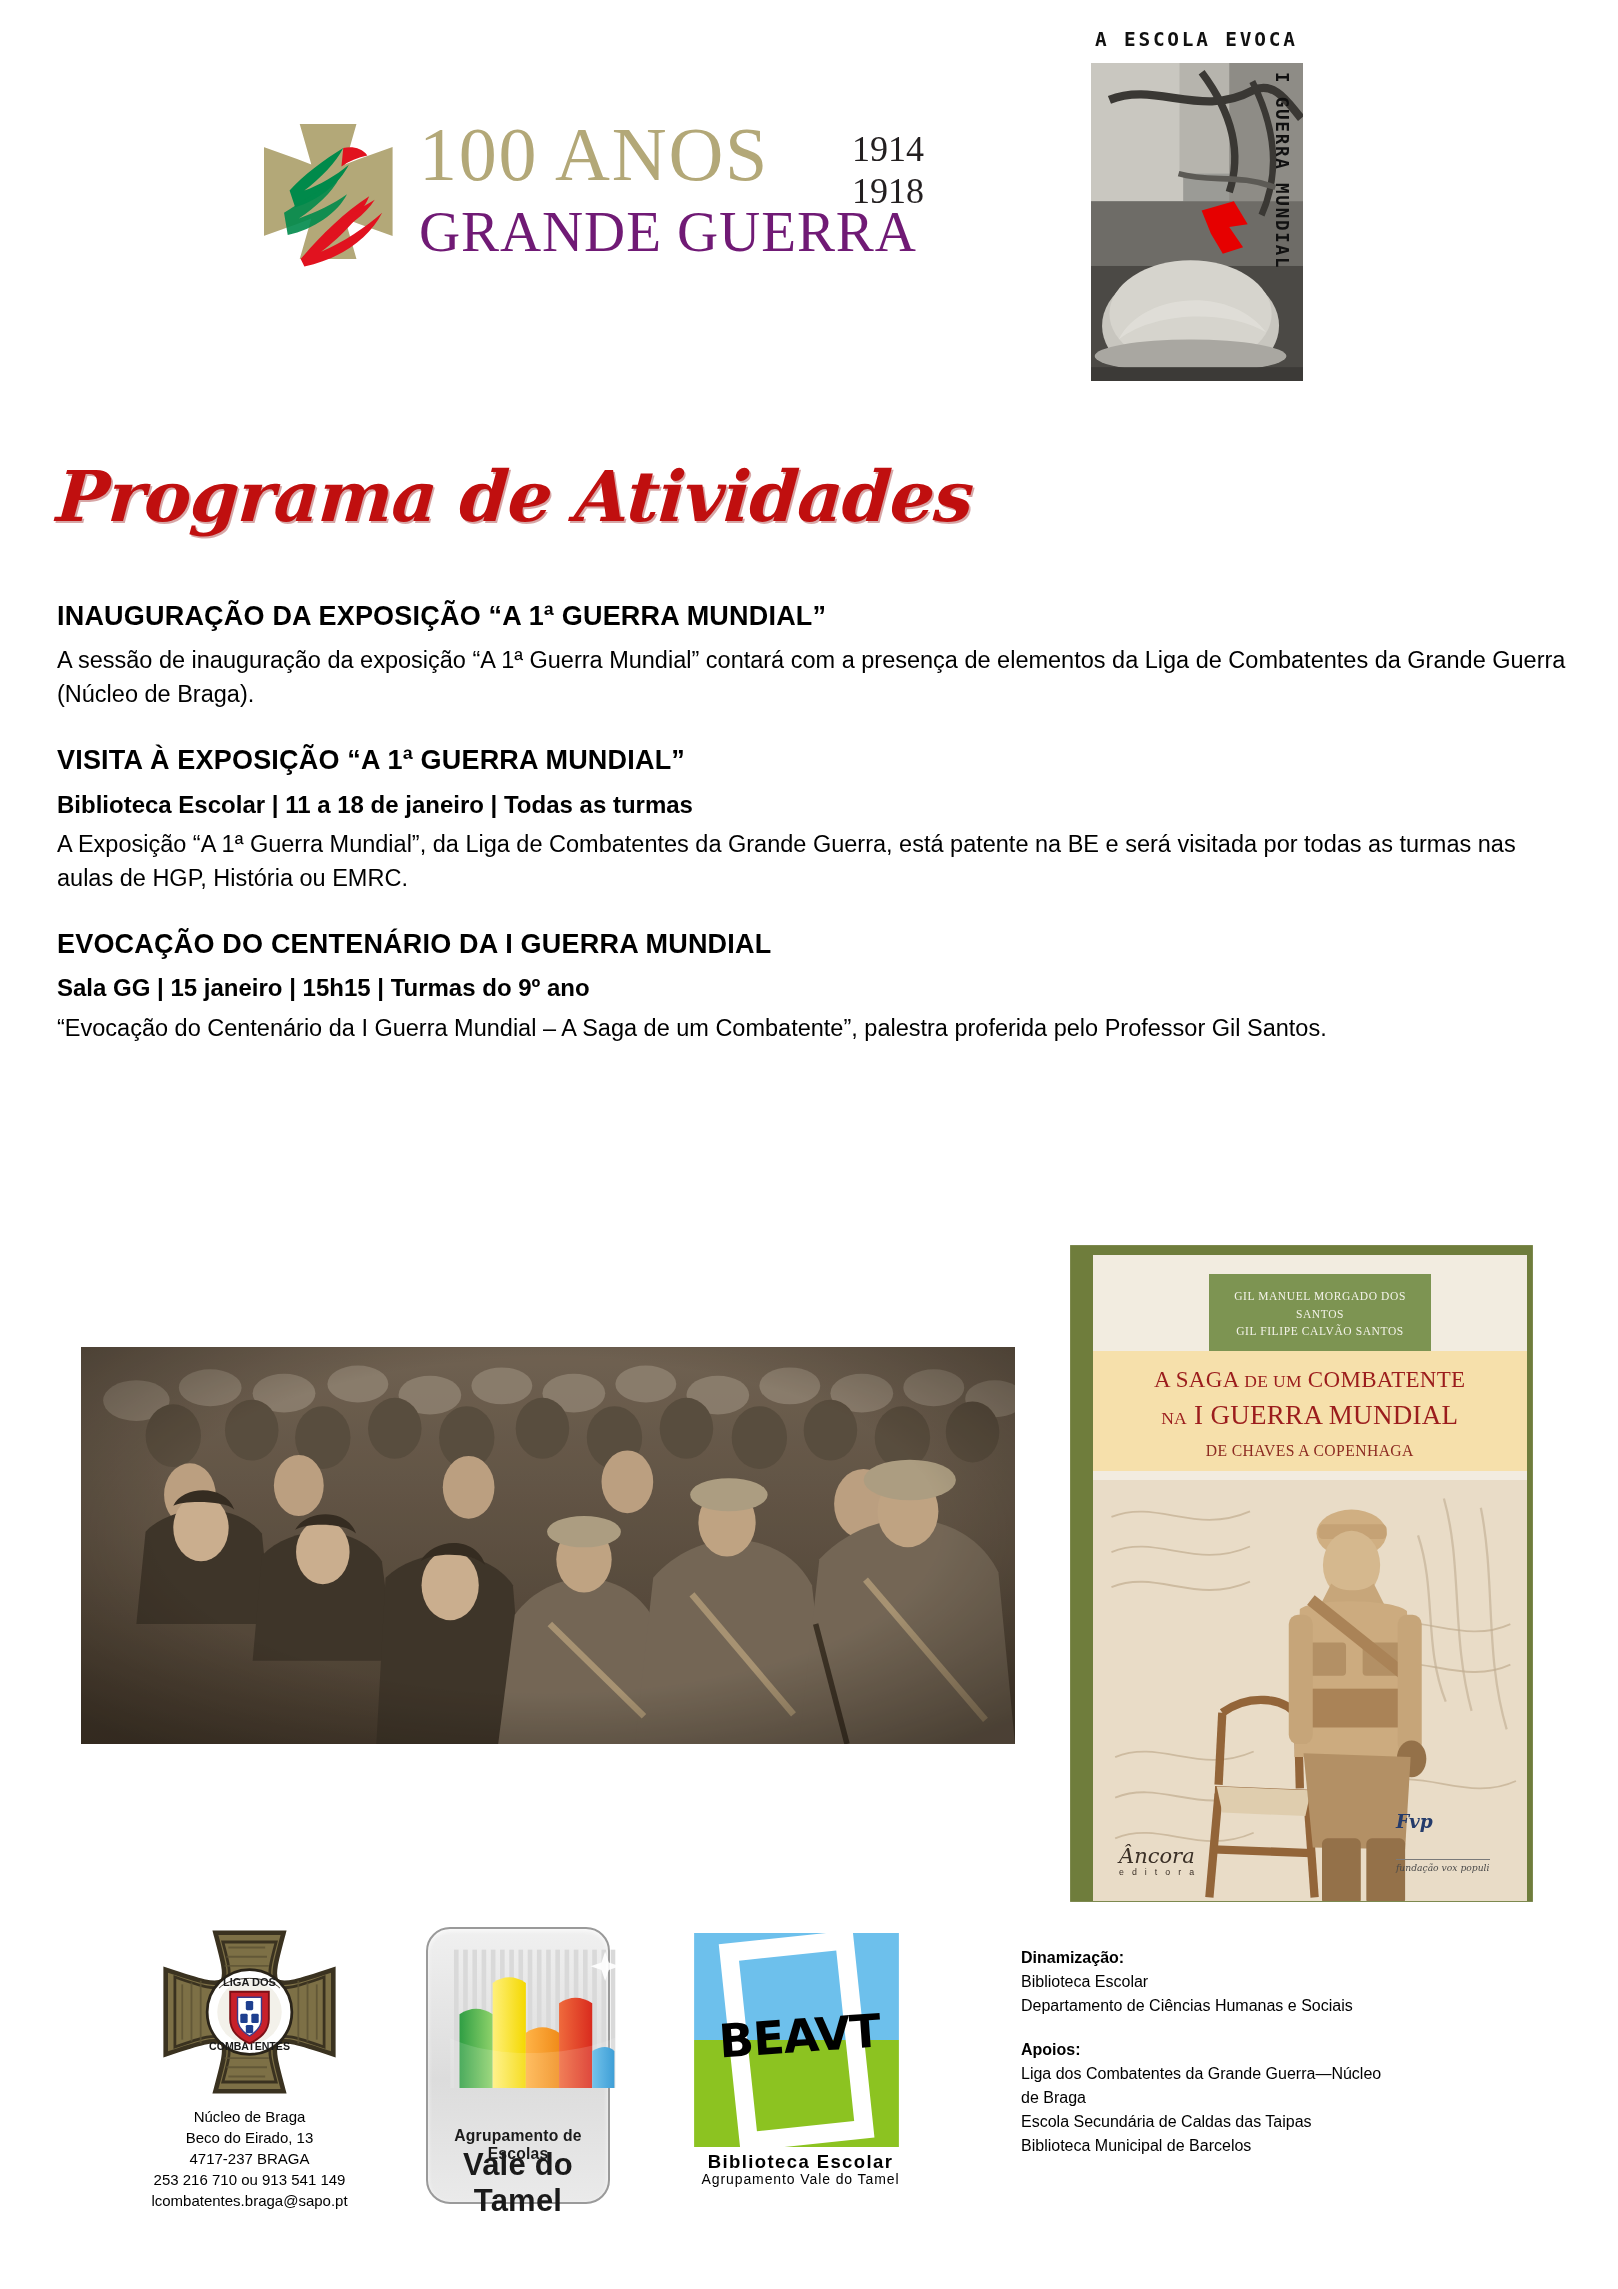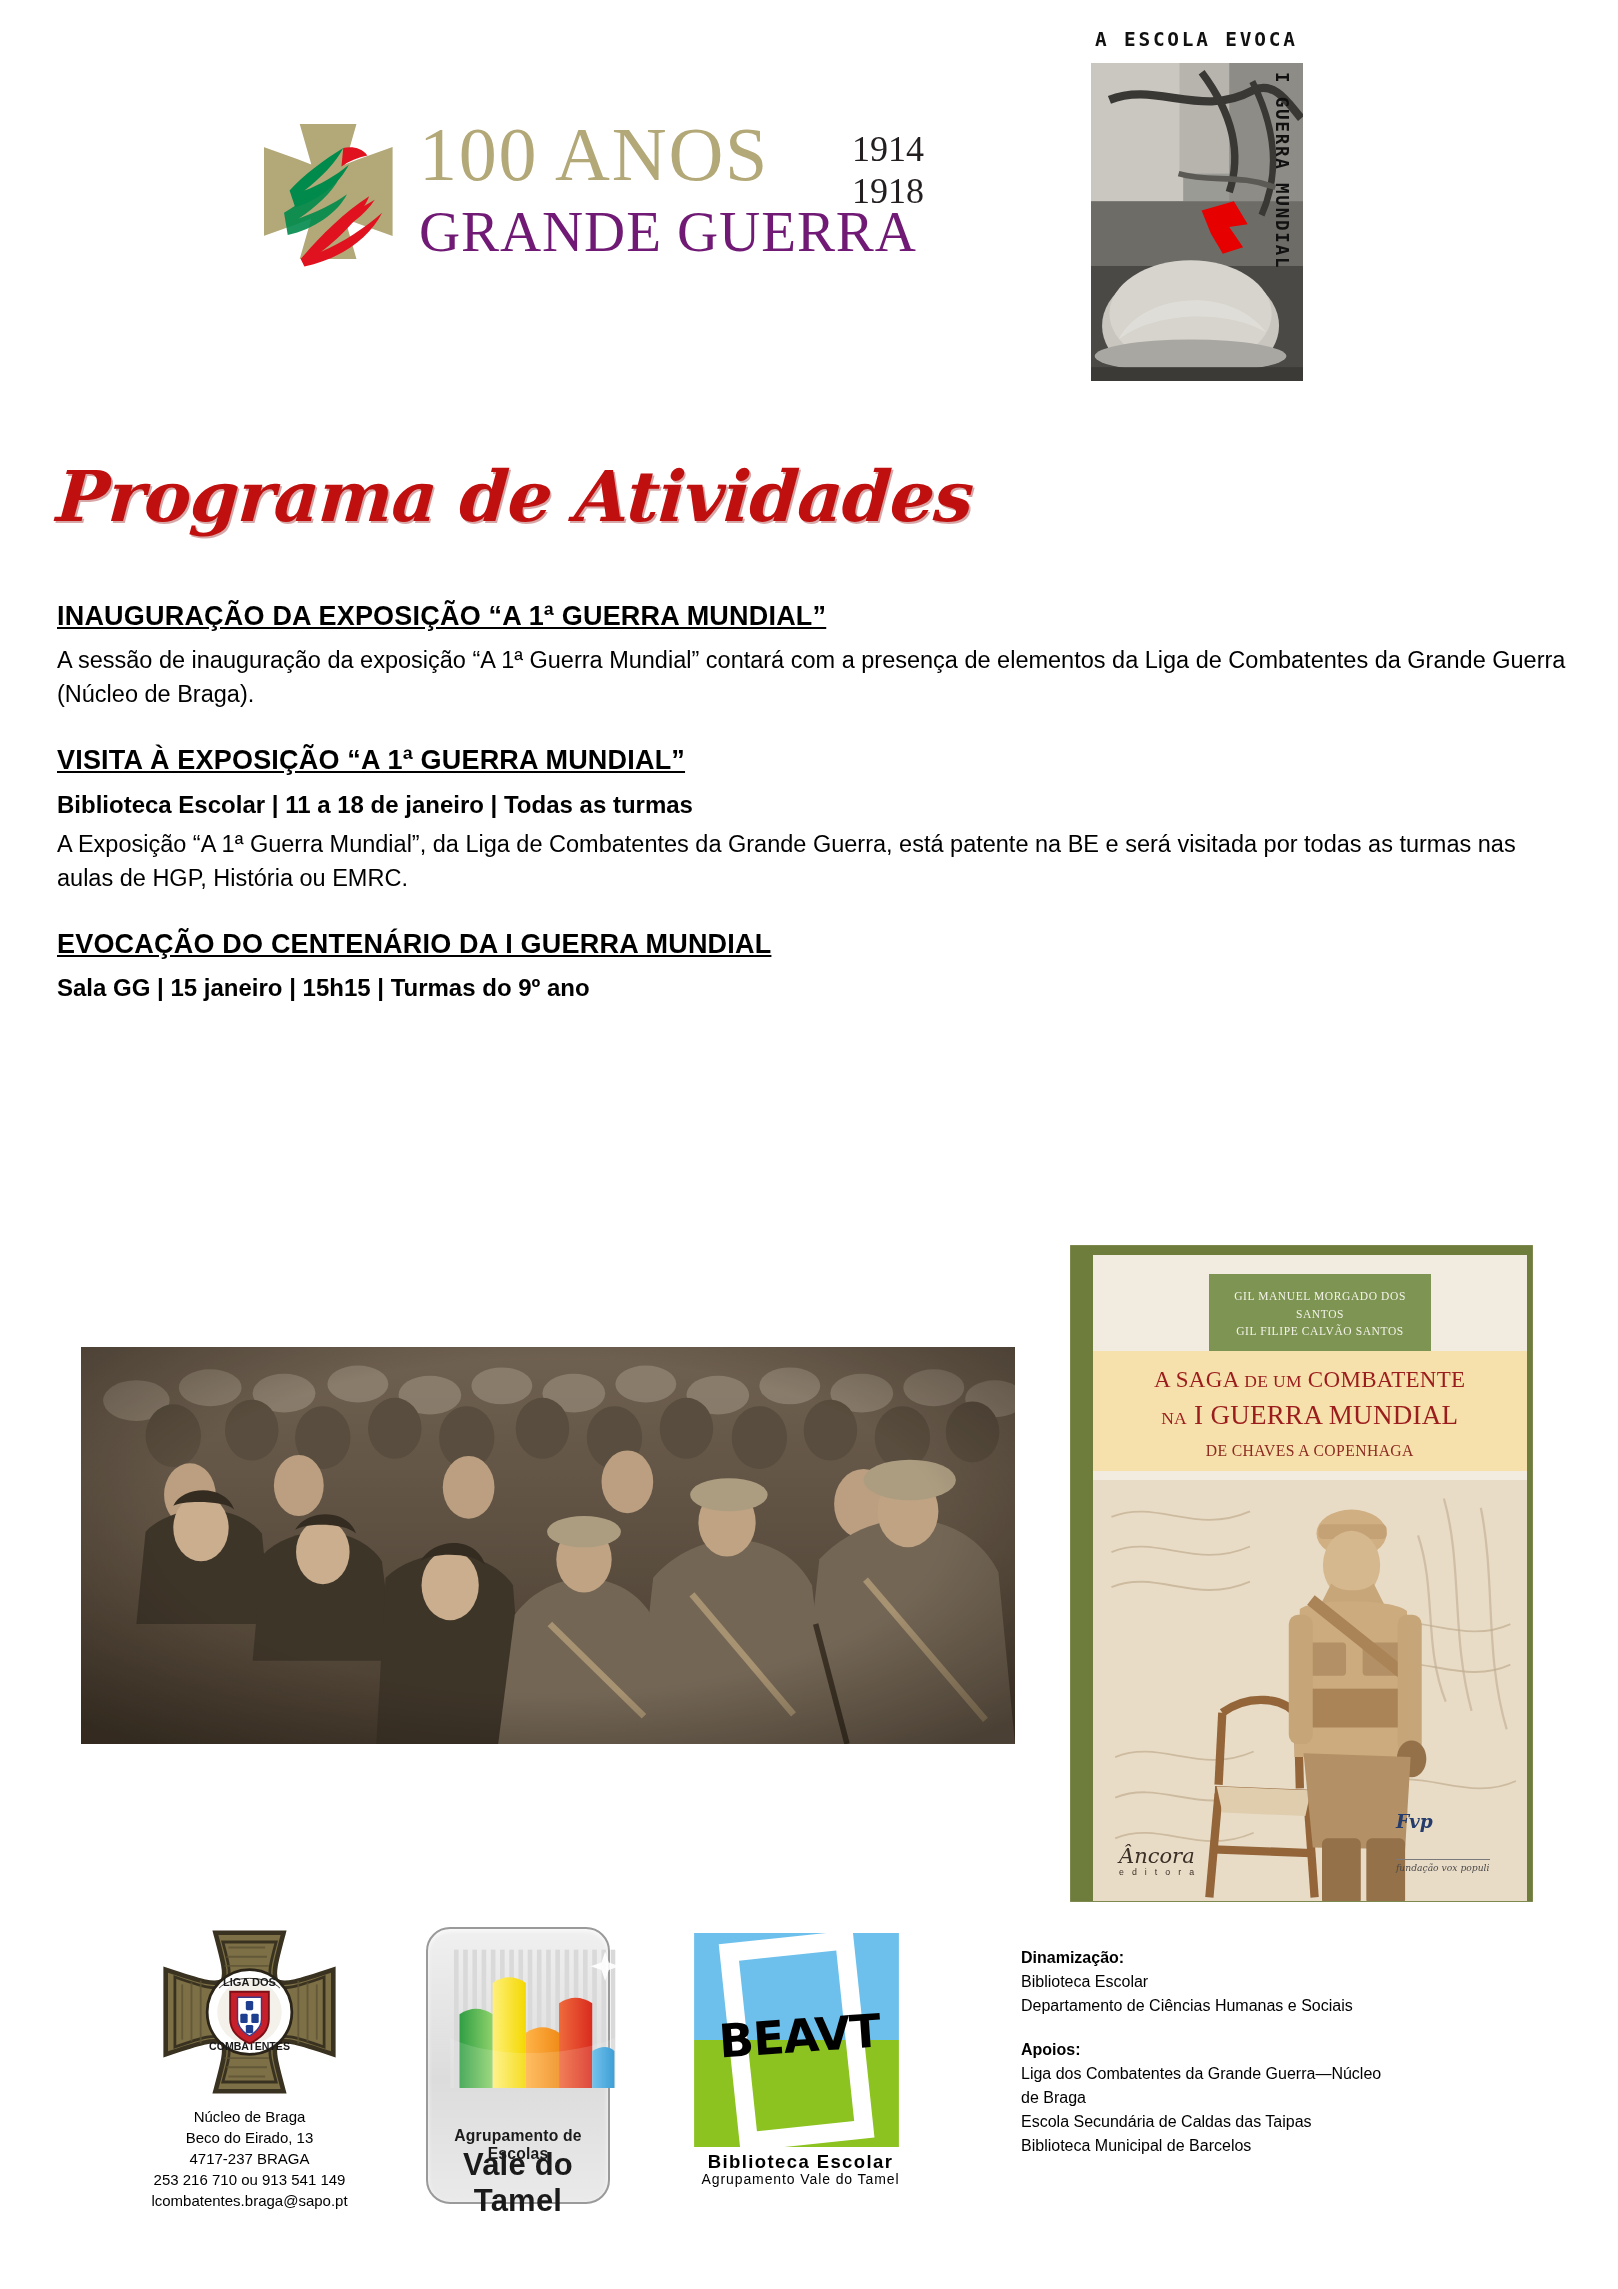--- a/index.html
+++ b/index.html
@@ -70,21 +70,21 @@
     color:#c00f0f;letter-spacing:-0.9px;
     text-shadow:1.8px 1.8px 0 rgba(140,0,0,.35);
     transform:skewX(-4deg);
   }
 
   
   .content{position:absolute;left:57px;top:598px;width:1514px;}
   .block{margin-bottom:31px;}
   .blk-title{
     font-size:27px;font-weight:bold;line-height:37px;
-    letter-spacing:0.2px;margin-bottom:8.3px;text-decoration:underline;
+    letter-spacing:0.2px;margin-bottom:8.3px;
   }
   .blk-sub{
     font-size:24px;font-weight:bold;line-height:33px;margin-bottom:6.5px;
   }
   .blk-body{
     font-size:23.5px;line-height:34px;font-weight:normal;
   }
 
   
   .photo{
@@ -225,20 +225,21 @@
 
     <div class="block">
       <div class="blk-title">VISITA À EXPOSIÇÃO “A 1ª GUERRA MUNDIAL”</div>
       <div class="blk-sub">Biblioteca Escolar | 11 a 18 de janeiro | Todas as turmas</div>
       <div class="blk-body">A Exposição “A 1ª Guerra Mundial”, da Liga de Combatentes da Grande Guerra, está patente na BE e será visitada por todas as turmas nas aulas de HGP, História ou EMRC.</div>
     </div>
 
     <div class="block">
       <div class="blk-title">EVOCAÇÃO DO CENTENÁRIO DA I GUERRA MUNDIAL</div>
       <div class="blk-sub">Sala GG | 15 janeiro | 15h15 | Turmas do 9º ano</div>
+      <div class="blk-body">“Evocação do Centenário da I Guerra Mundial – A Saga de um Combatente”, palestra proferida pelo Professor Gil Santos.</div>
     </div>
   </div>
 
   <div class="photo">
     <svg width="934" height="397" viewBox="0 0 1012 430" aria-hidden="true">
       <defs>
         <linearGradient id="sep" x1="0" y1="0" x2="0" y2="1">
           <stop offset="0%" stop-color="#6a6055"></stop>
           <stop offset="100%" stop-color="#3b342c"></stop>
         </linearGradient>

